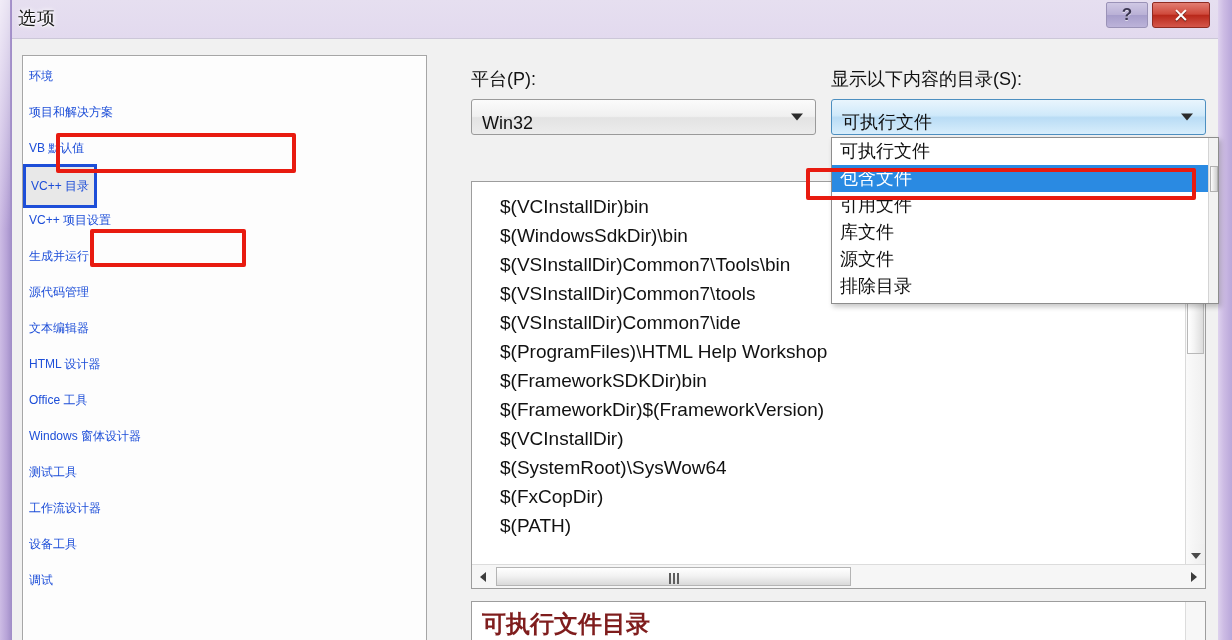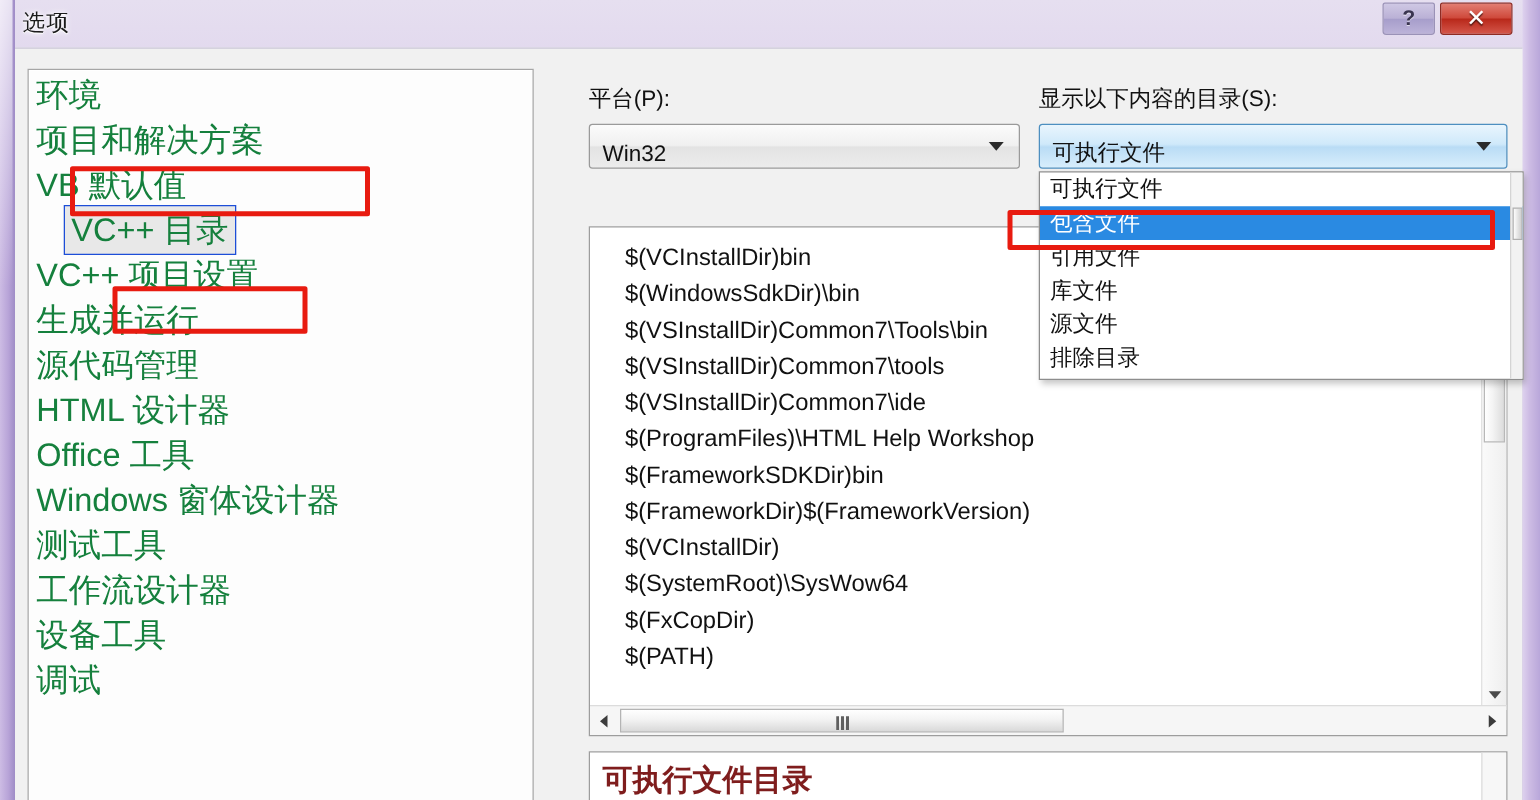--- a/index.html
+++ b/index.html
@@ -70,31 +70,30 @@
     position: absolute; left: 10px; top: 16px;
     width: 405px; height: 586px;
     background: #fdfdfd;
     border: 1px solid #a6a6a6;
     box-shadow: inset 1px 1px 0 #fff;
     overflow: hidden;
   }
   .tree-item {
     position: relative;
     height: 36px; line-height: 36px;
-    font-size: 26px; color: #15803d;
+    font-size: 12px; color: #1d4ed8;
     white-space: nowrap;
   }
   .tree-item .lbl { display:inline-block; padding: 2px 6px; }
   .lvl0 { padding-left: 38px; }
   .lvl1 { padding-left: 68px; }
   .tree-item.selected .lbl {
     background: #e8e8e8;
-    border: 1px solid #1d4ed8;
+    border: 3px solid #1d4ed8;
     padding: 1px 5px;
-    margin-left: 28px;
   }
 
   
   .redbox {
     position: absolute;
     border: 4px solid #e81b10;
     border-radius: 2px;
     pointer-events: none;
     z-index: 60;
   }
@@ -283,20 +282,21 @@
 
     <div id="tree-panel">
       <div id="tree-items">
           <div class="tree-item"><span class="lbl lvl0">环境</span></div>
           <div class="tree-item"><span class="lbl lvl0">项目和解决方案</span></div>
           <div class="tree-item"><span class="lbl lvl1">VB 默认值</span></div>
           <div class="tree-item selected"><span class="lbl lvl1">VC++ 目录</span></div>
           <div class="tree-item"><span class="lbl lvl1">VC++ 项目设置</span></div>
           <div class="tree-item"><span class="lbl lvl1">生成并运行</span></div>
           <div class="tree-item"><span class="lbl lvl0">源代码管理</span></div>
+          <div class="tree-item"><span class="lbl lvl0">文本编辑器</span></div>
           <div class="tree-item"><span class="lbl lvl0">HTML 设计器</span></div>
           <div class="tree-item"><span class="lbl lvl0">Office 工具</span></div>
           <div class="tree-item"><span class="lbl lvl0">Windows 窗体设计器</span></div>
           <div class="tree-item"><span class="lbl lvl0">测试工具</span></div>
           <div class="tree-item"><span class="lbl lvl0">工作流设计器</span></div>
           <div class="tree-item"><span class="lbl lvl0">设备工具</span></div>
           <div class="tree-item"><span class="lbl lvl0">调试</span></div>
         </div>
     </div>
 

